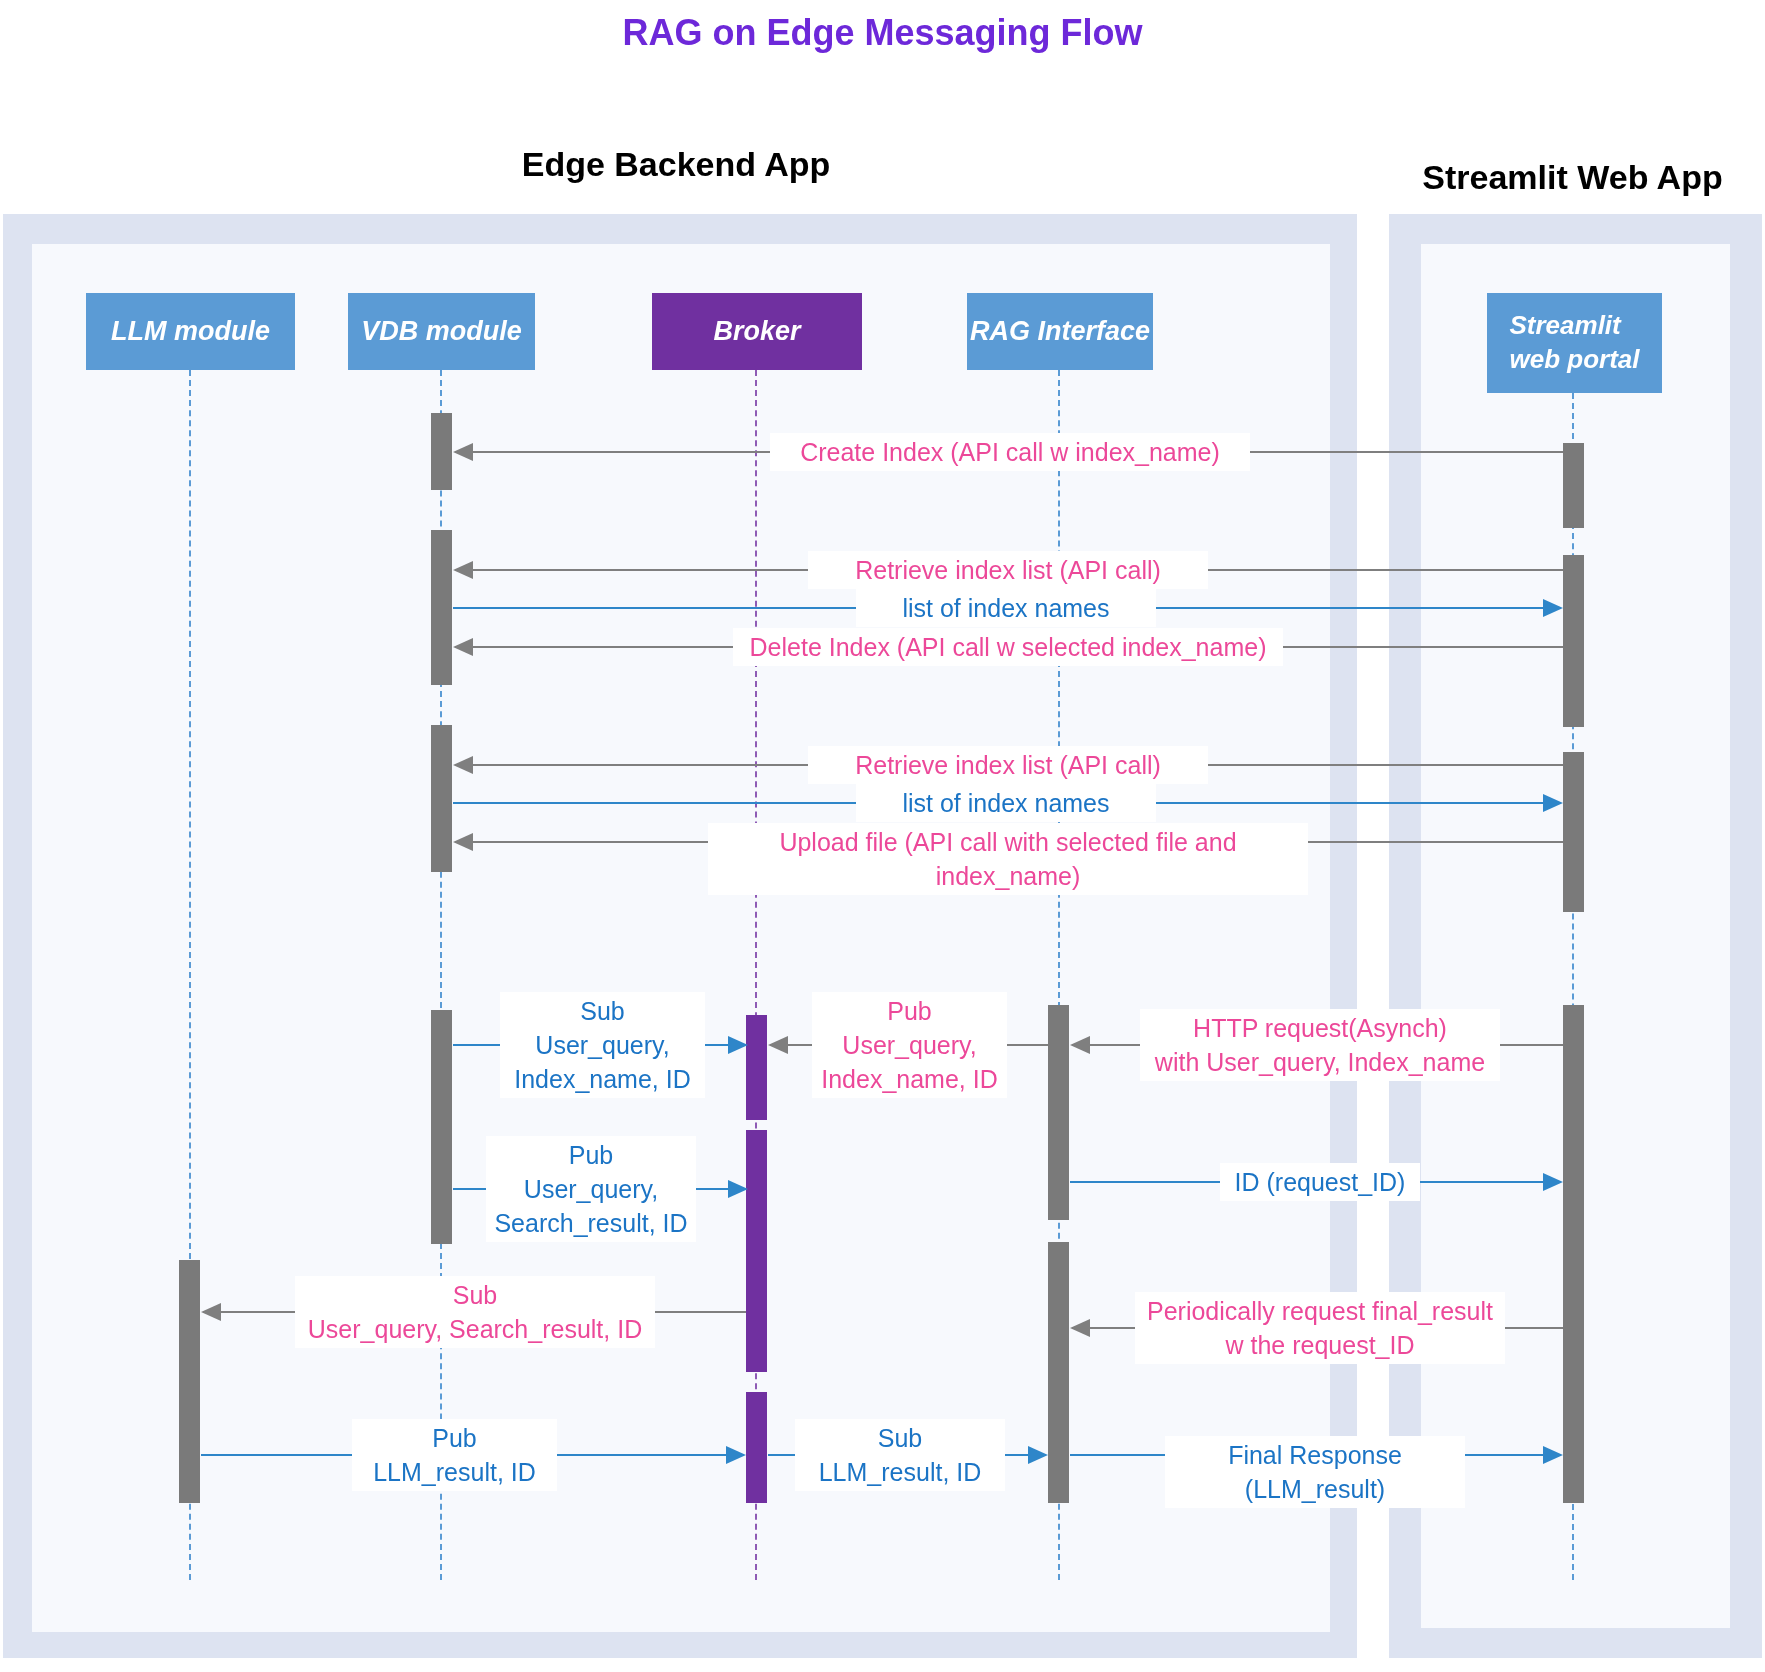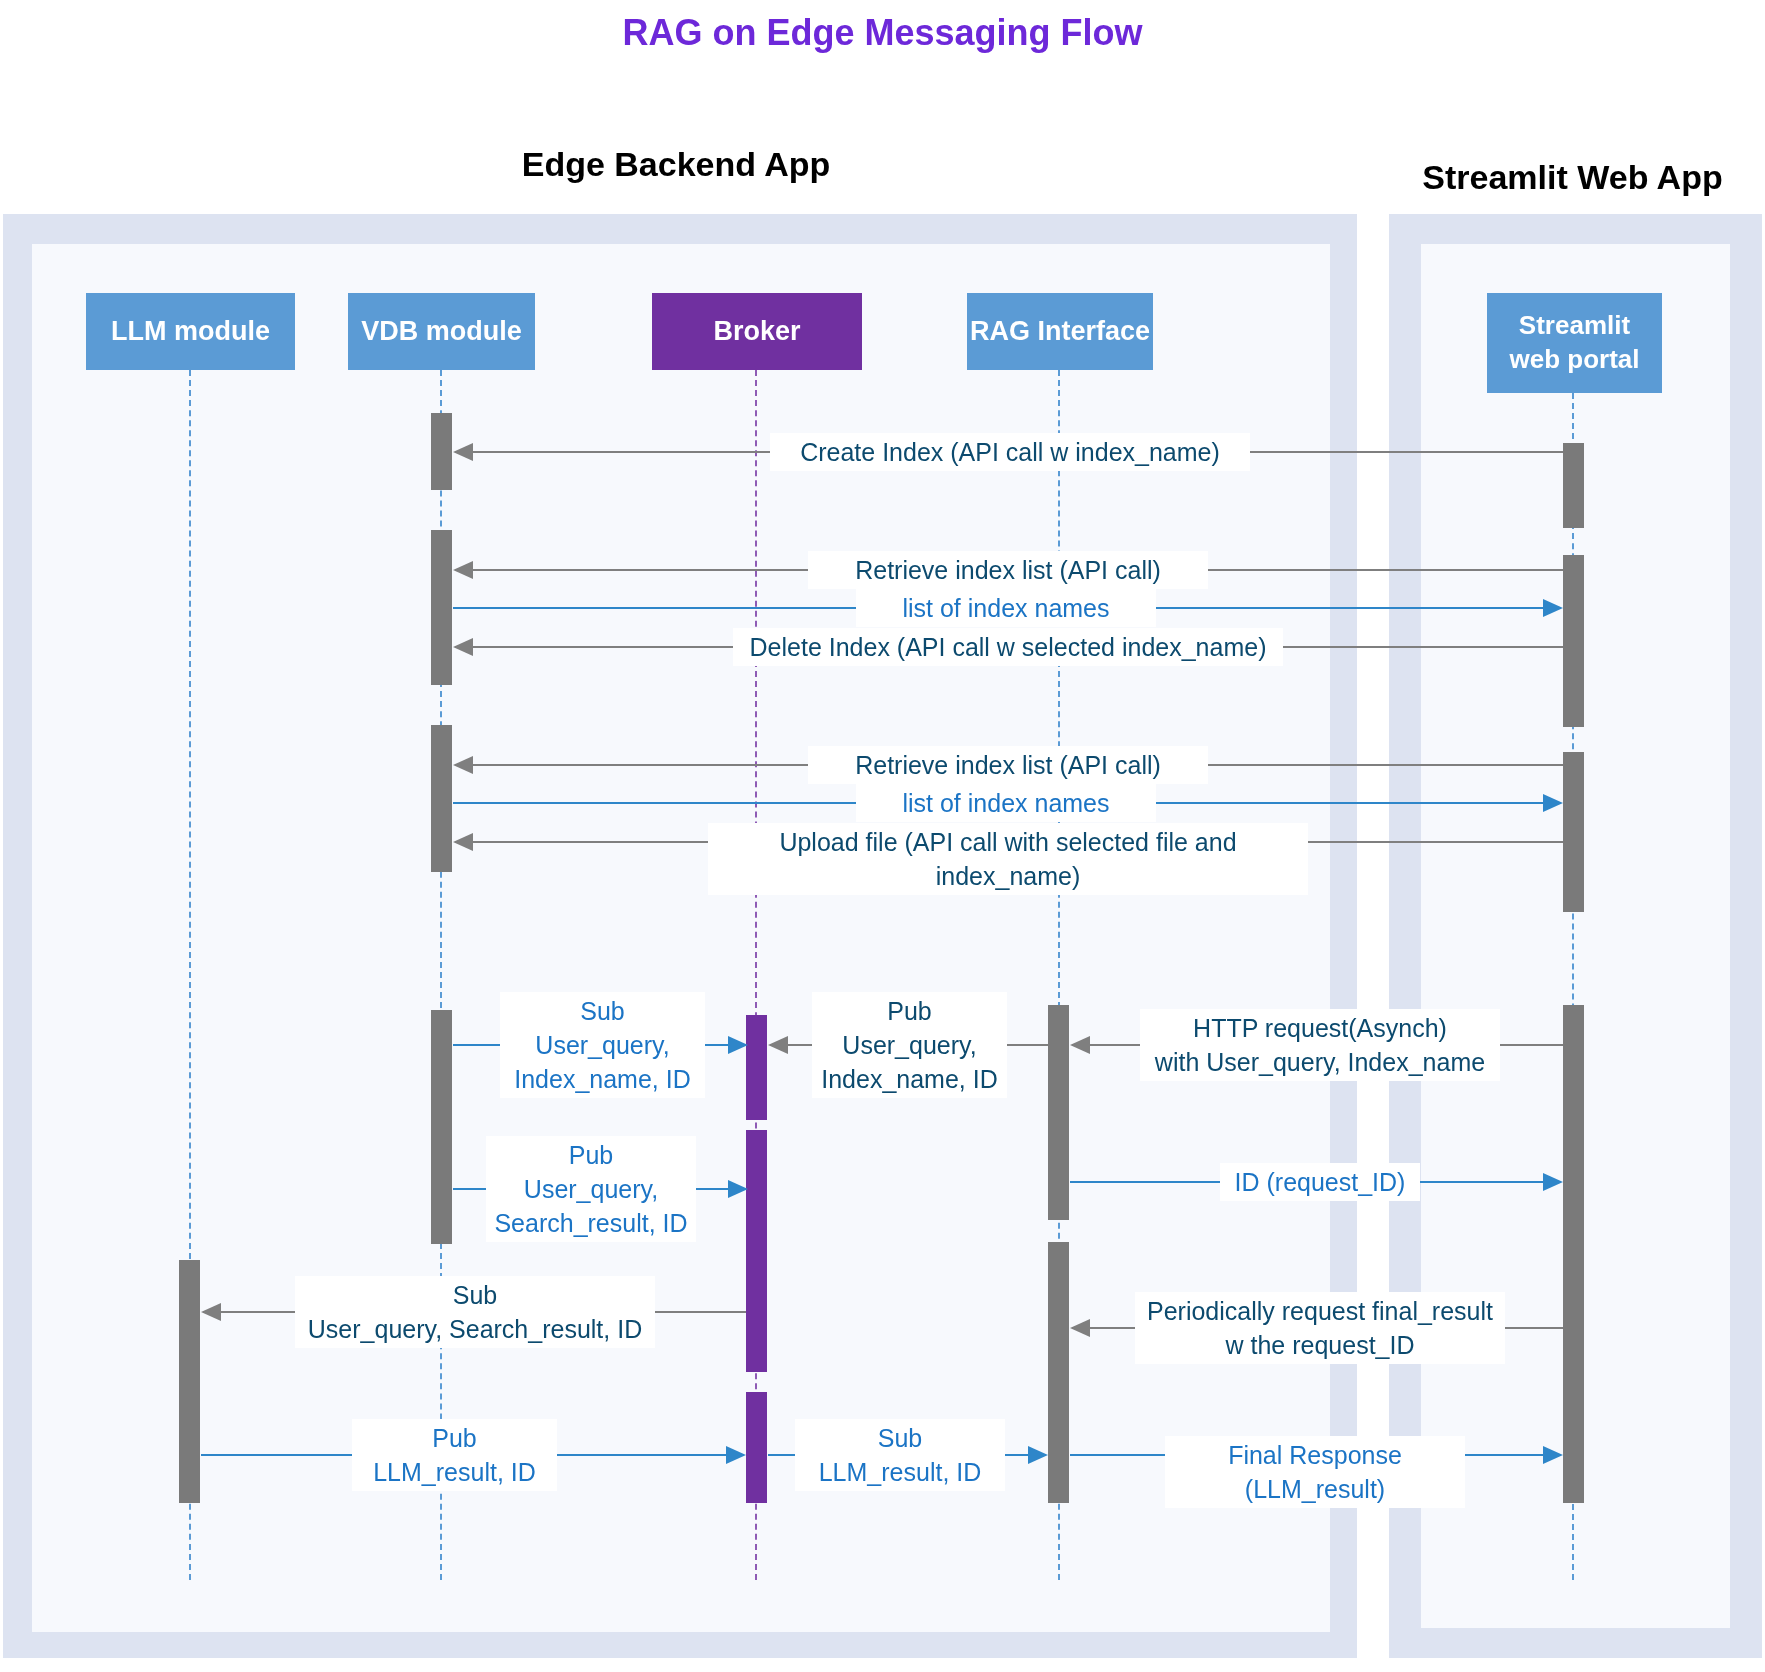--- a/index.html
+++ b/index.html
@@ -5,36 +5,36 @@
   html,body{margin:0;padding:0;background:#fff;}
   .canvas{position:relative;width:1765px;height:1672px;background:#fff;overflow:hidden;
           font-family:"Liberation Sans",sans-serif;}
   .title{position:absolute;left:0;top:12px;width:100%;text-align:center;
          font-size:36px;font-weight:bold;color:#6d28d9;z-index:8;}
   .section-label{position:absolute;text-align:center;font-size:34px;font-weight:bold;color:#000;z-index:8;}
   .outer{position:absolute;background:var(--container-outer);}
   .inner{position:absolute;background:var(--container-inner);}
   .actor{position:absolute;display:flex;align-items:center;justify-content:center;
          background:var(--actor-blue);color:#fff;font-weight:bold;font-size:27px;
-         text-align:center;white-space:pre-line;line-height:1.3;z-index:5;}
+         text-align:left;white-space:pre-line;line-height:1.3;z-index:5;font-style:italic;}
   .actor.purple{background:var(--broker-purple);}
   .actor.small{font-size:26px;}
   .lifeline{position:absolute;width:0;border-left:2px dashed var(--lifeline-blue);z-index:1;}
   .lifeline.purple{border-left-color:var(--lifeline-purple);}
   .bar{position:absolute;width:21px;background:var(--bar-gray);z-index:4;}
   .bar.purple{background:var(--broker-purple);}
   .msg{position:absolute;height:2px;z-index:6;}
   .msg .head{position:absolute;top:-8px;width:0;height:0;
              border-top:9px solid transparent;border-bottom:9px solid transparent;}
   .msg.left .head{left:-2px;border-right:20px solid currentColor;}
   .msg.right .head{right:-2px;border-left:20px solid currentColor;}
   .msg.gray{color:var(--msg-gray);background:var(--msg-gray);}
   .msg.blue{color:var(--msg-blue);background:var(--msg-blue);}
   .msg-label{position:absolute;z-index:7;background:#fff;text-align:center;
-             font-size:25px;line-height:34px;white-space:pre-line;color:#0c4a6e;
+             font-size:25px;line-height:34px;white-space:pre-line;color:#ec4899;
              padding:2px 4px;box-sizing:border-box;}
   .msg-label.blue{color:var(--text-blue);}
 </style>
 </head>
 <body>
 
 <div class="canvas">
 
   <div class="outer" style="left:3px;top:214px;width:1354px;height:1444px"></div>
   <div class="inner" style="left:32px;top:244px;width:1298px;height:1388px"></div>

